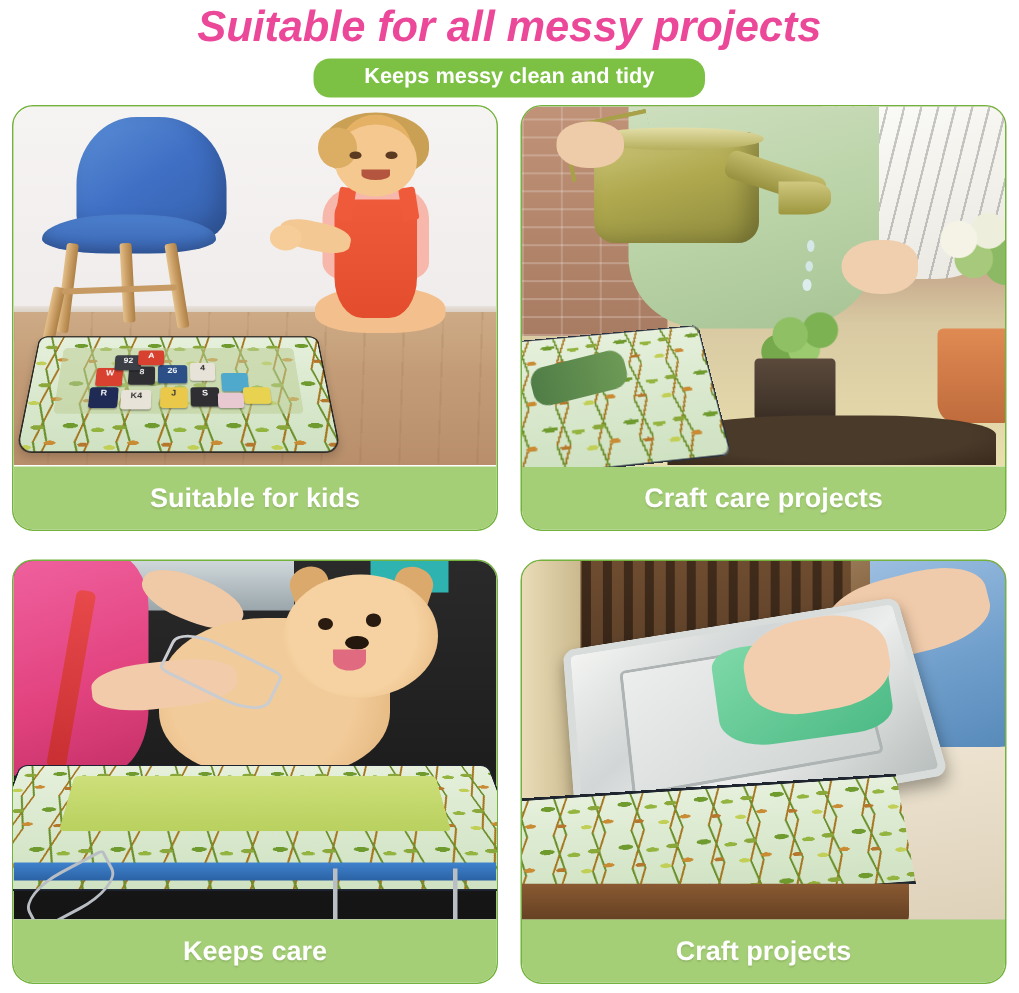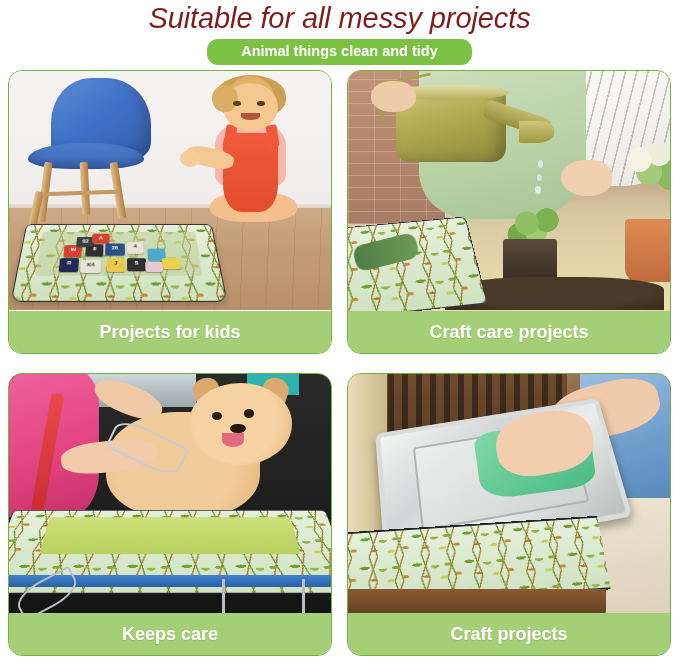--- a/index.html
+++ b/index.html
@@ -9,22 +9,22 @@
     background:#ffffff;
     font-family:"Liberation Sans", sans-serif;
     overflow:hidden;
   }
   .page{ position:relative; width:679px; height:662px; background:#fff; }
 
   
   .header{ width:100%; text-align:center; padding-top:2px; }
   .headline{
     font-size:29px; line-height:32px;
-    font-weight:normal; font-style:italic;
-    color:#7f1d1d; letter-spacing:-0.1px;
+    font-weight:bold; font-style:italic;
+    color:#ec4899; letter-spacing:-0.1px;
     white-space:nowrap;
   }
   .subpill-wrap{ display:flex; justify-content:center; margin-top:5px; }
   .subpill{
     background:#7cc144; color:#ffffff;
     font-size:14.5px; font-weight:bold; line-height:17px;
     padding:4px 34px 5px 34px;
     border-radius:11px;
     white-space:nowrap;
   }
@@ -257,21 +257,21 @@
     background:linear-gradient(180deg,#8a5a32,#5e3c20); border-radius:0 0 8px 8px; }
 </style>
 </head>
 <body>
 
 <div class="page">
 
   <div class="header">
     <div class="headline">Suitable for all messy projects</div>
     <div class="subpill-wrap">
-      <div class="subpill">Animal things clean and tidy</div>
+      <div class="subpill">Keeps messy clean and tidy</div>
     </div>
   </div>
 
   <div class="grid">
 
     <div class="card">
       <div class="photo">
         <div class="scene">
           <div class="abs p1-wallL"></div>
           <div class="abs p1-baseboard"></div>
@@ -311,21 +311,21 @@
             <div class="blk" style="left:31%;top:50%;width:10%;height:17%;background:#e8e3d8;color:#333">K4</div>
             <div class="blk" style="left:44%;top:48%;width:9%;height:17%;background:#eac84a;color:#333">J</div>
             <div class="blk" style="left:54%;top:47%;width:10%;height:17%;background:#2f2f33">S</div>
             <div class="blk" style="left:65%;top:35%;width:9%;height:16%;background:#4fa9cc"></div>
             <div class="blk" style="left:72%;top:48%;width:9%;height:14%;background:#e8d24f"></div>
             <div class="blk" style="left:63%;top:52%;width:9%;height:13%;background:#e8c9d2"></div>
           </div>
         </div>
       </div>
       <div class="caption">
-        <span>Projects for kids</span>
+        <span>Suitable for kids</span>
       </div>
     </div>
 
     <div class="card">
       <div class="photo">
         <div class="scene">
           <div class="abs p2-bg"></div>
           <div class="abs p2-brick"></div>
           <div class="abs p2-shirt"></div>
           <div class="abs p2-apron"></div>

